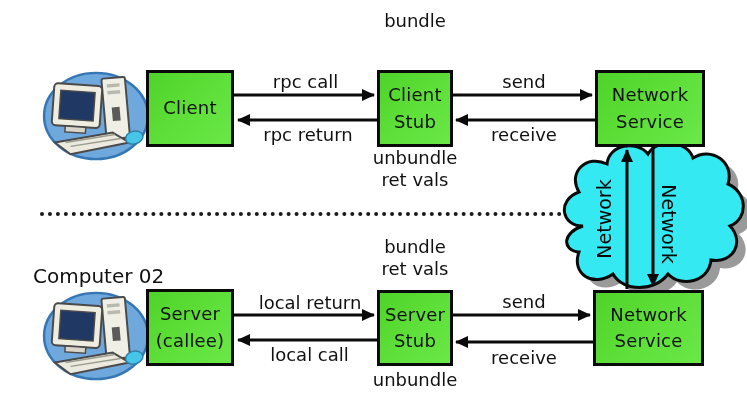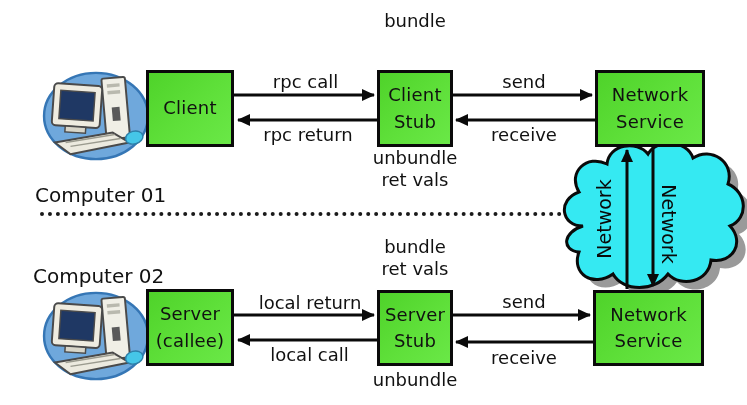--- a/index.html
+++ b/index.html
@@ -159,16 +159,15 @@
   <div class="freetext" style="left:234px;top:72px;width:143px;">rpc call</div>
   <div class="freetext" style="left:234px;top:125px;width:148px;">rpc return</div>
   <div class="freetext" style="left:453px;top:72px;width:142px;">send</div>
   <div class="freetext" style="left:453px;top:125px;width:142px;">receive</div>
 
   <div class="freetext" style="left:232px;top:293px;width:156px;text-align:center;">local return</div>
   <div class="freetext" style="left:234px;top:345px;width:151px;">local call</div>
   <div class="freetext" style="left:453px;top:292px;width:142px;">send</div>
   <div class="freetext" style="left:453px;top:348px;width:142px;">receive</div>
 
-  <div class="computer-label" style="left:35px;top:183px;">Computer 01</div>
   <div class="computer-label" style="left:33px;top:224px;margin-top:40px;">Computer 02</div>
 
 </div>
 
 </body></html>

